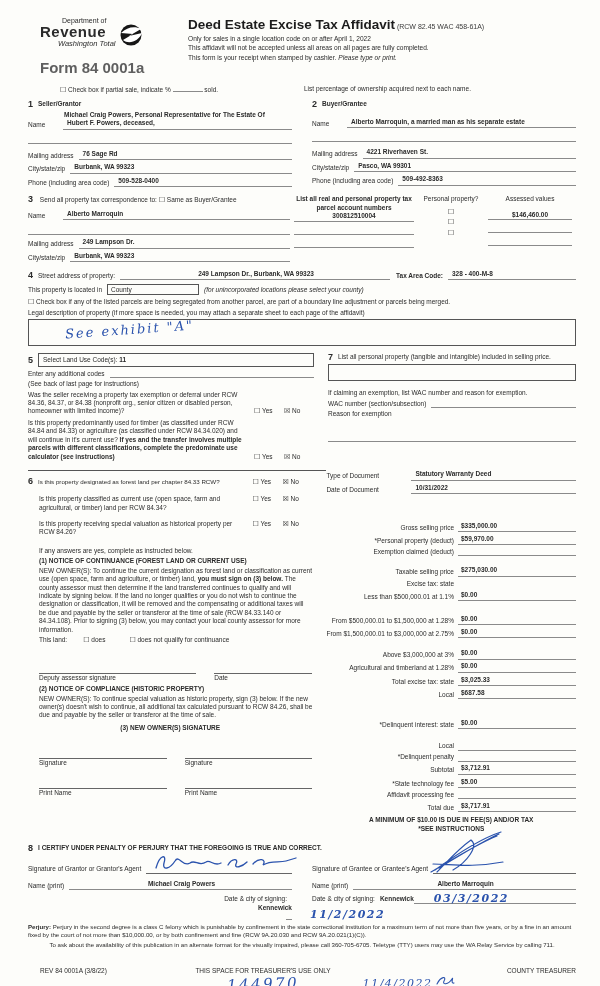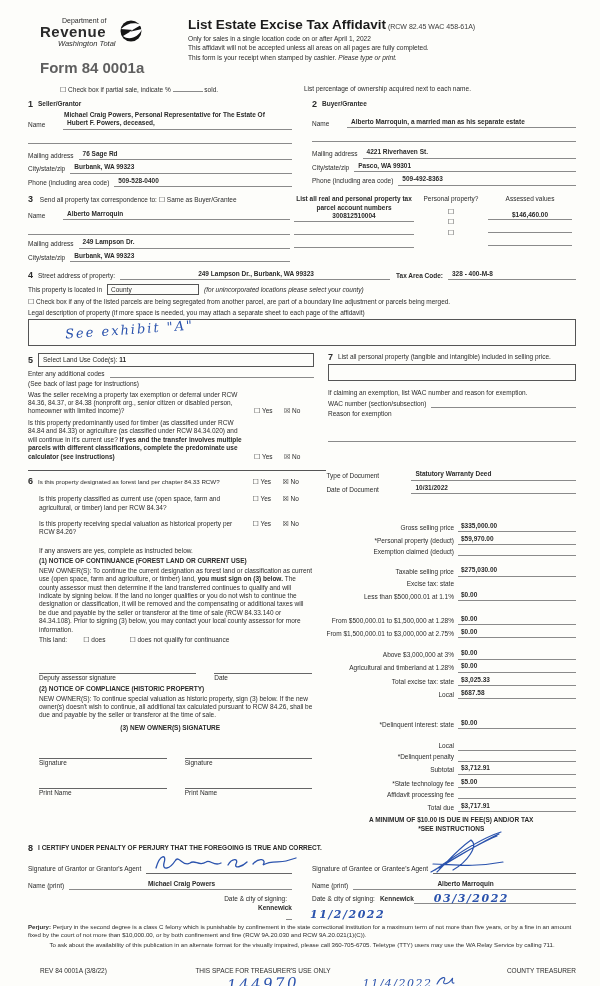--- a/index.html
+++ b/index.html
@@ -17,21 +17,21 @@
   .fval { flex: 1; border-bottom: 1px solid #8a8a8a; font-weight: bold; padding: 0 2px 1px 4px; min-height: 8px; }
   .ul-empty { border-bottom: 1px solid #8a8a8a; height: 9px; }
   .sec-num { font-weight: bold; font-size: 9px; margin-right: 5px; line-height: 1; }
   .sec-title { font-weight: bold; }
   .cols { display: flex; }
   .cb { font-family: "DejaVu Sans", sans-serif; font-size: 7px; line-height: 1; }
   .yn { width: 30px; white-space: nowrap; }
   
   .header { display: flex; }
   .logo-block { width: 150px; padding-left: 12px; }
-  .logo-row { display: flex; align-items: center; }
+  .logo-row { display: flex; align-items: flex-end; }
   .logo-dept { font-size: 7px; margin-left: 22px; }
   .logo-name { font-size: 15px; font-weight: bold; letter-spacing: 0.5px; line-height: 0.95; }
   .logo-state { font-size: 7.5px; font-style: italic; margin-left: 18px; }
   .form-number { font-weight: bold; font-size: 15px; color: #5f5f5f; margin-top: 9px; }
   .title-block { flex: 1; padding-left: 10px; }
   .main-title { font-weight: bold; font-size: 13.5px; color: #1c1c1c; }
   .title-ref { font-size: 7px; color: #3a3a3a; }
   .note { font-size: 6.6px; margin-top: 1px; }
   
   .hw { font-family: "DejaVu Serif", serif; font-style: italic; color: #2b53ad; }
@@ -68,21 +68,21 @@
           <svg width="25" height="23" viewBox="0 0 25 23">
             <circle cx="12" cy="11" r="10.5" fill="#161616"></circle>
             <path d="M2 9 C8 3, 16 2, 22 5 L10 12 L23 9 C20 17, 10 21, 4 16 L14 10 Z" fill="#ffffff"></path>
           </svg>
         </span>
       </div>
       <div class="form-number">Form 84 0001a</div>
     </div>
     <div class="title-block">
       <div>
-        <span class="main-title">List Estate Excise Tax Affidavit</span>
+        <span class="main-title">Deed Estate Excise Tax Affidavit</span>
         <span class="title-ref">(RCW 82.45 WAC 458-61A)</span>
       </div>
       <div class="note">Only for sales in a single location code on or after April 1, 2022</div>
       <div class="note">This affidavit will not be accepted unless all areas on all pages are fully completed.</div>
       <div class="note">
         <span>This form is your receipt when stamped by cashier.</span>
         <span class="i">Please type or print.</span>
       </div>
     </div>
   </div>

